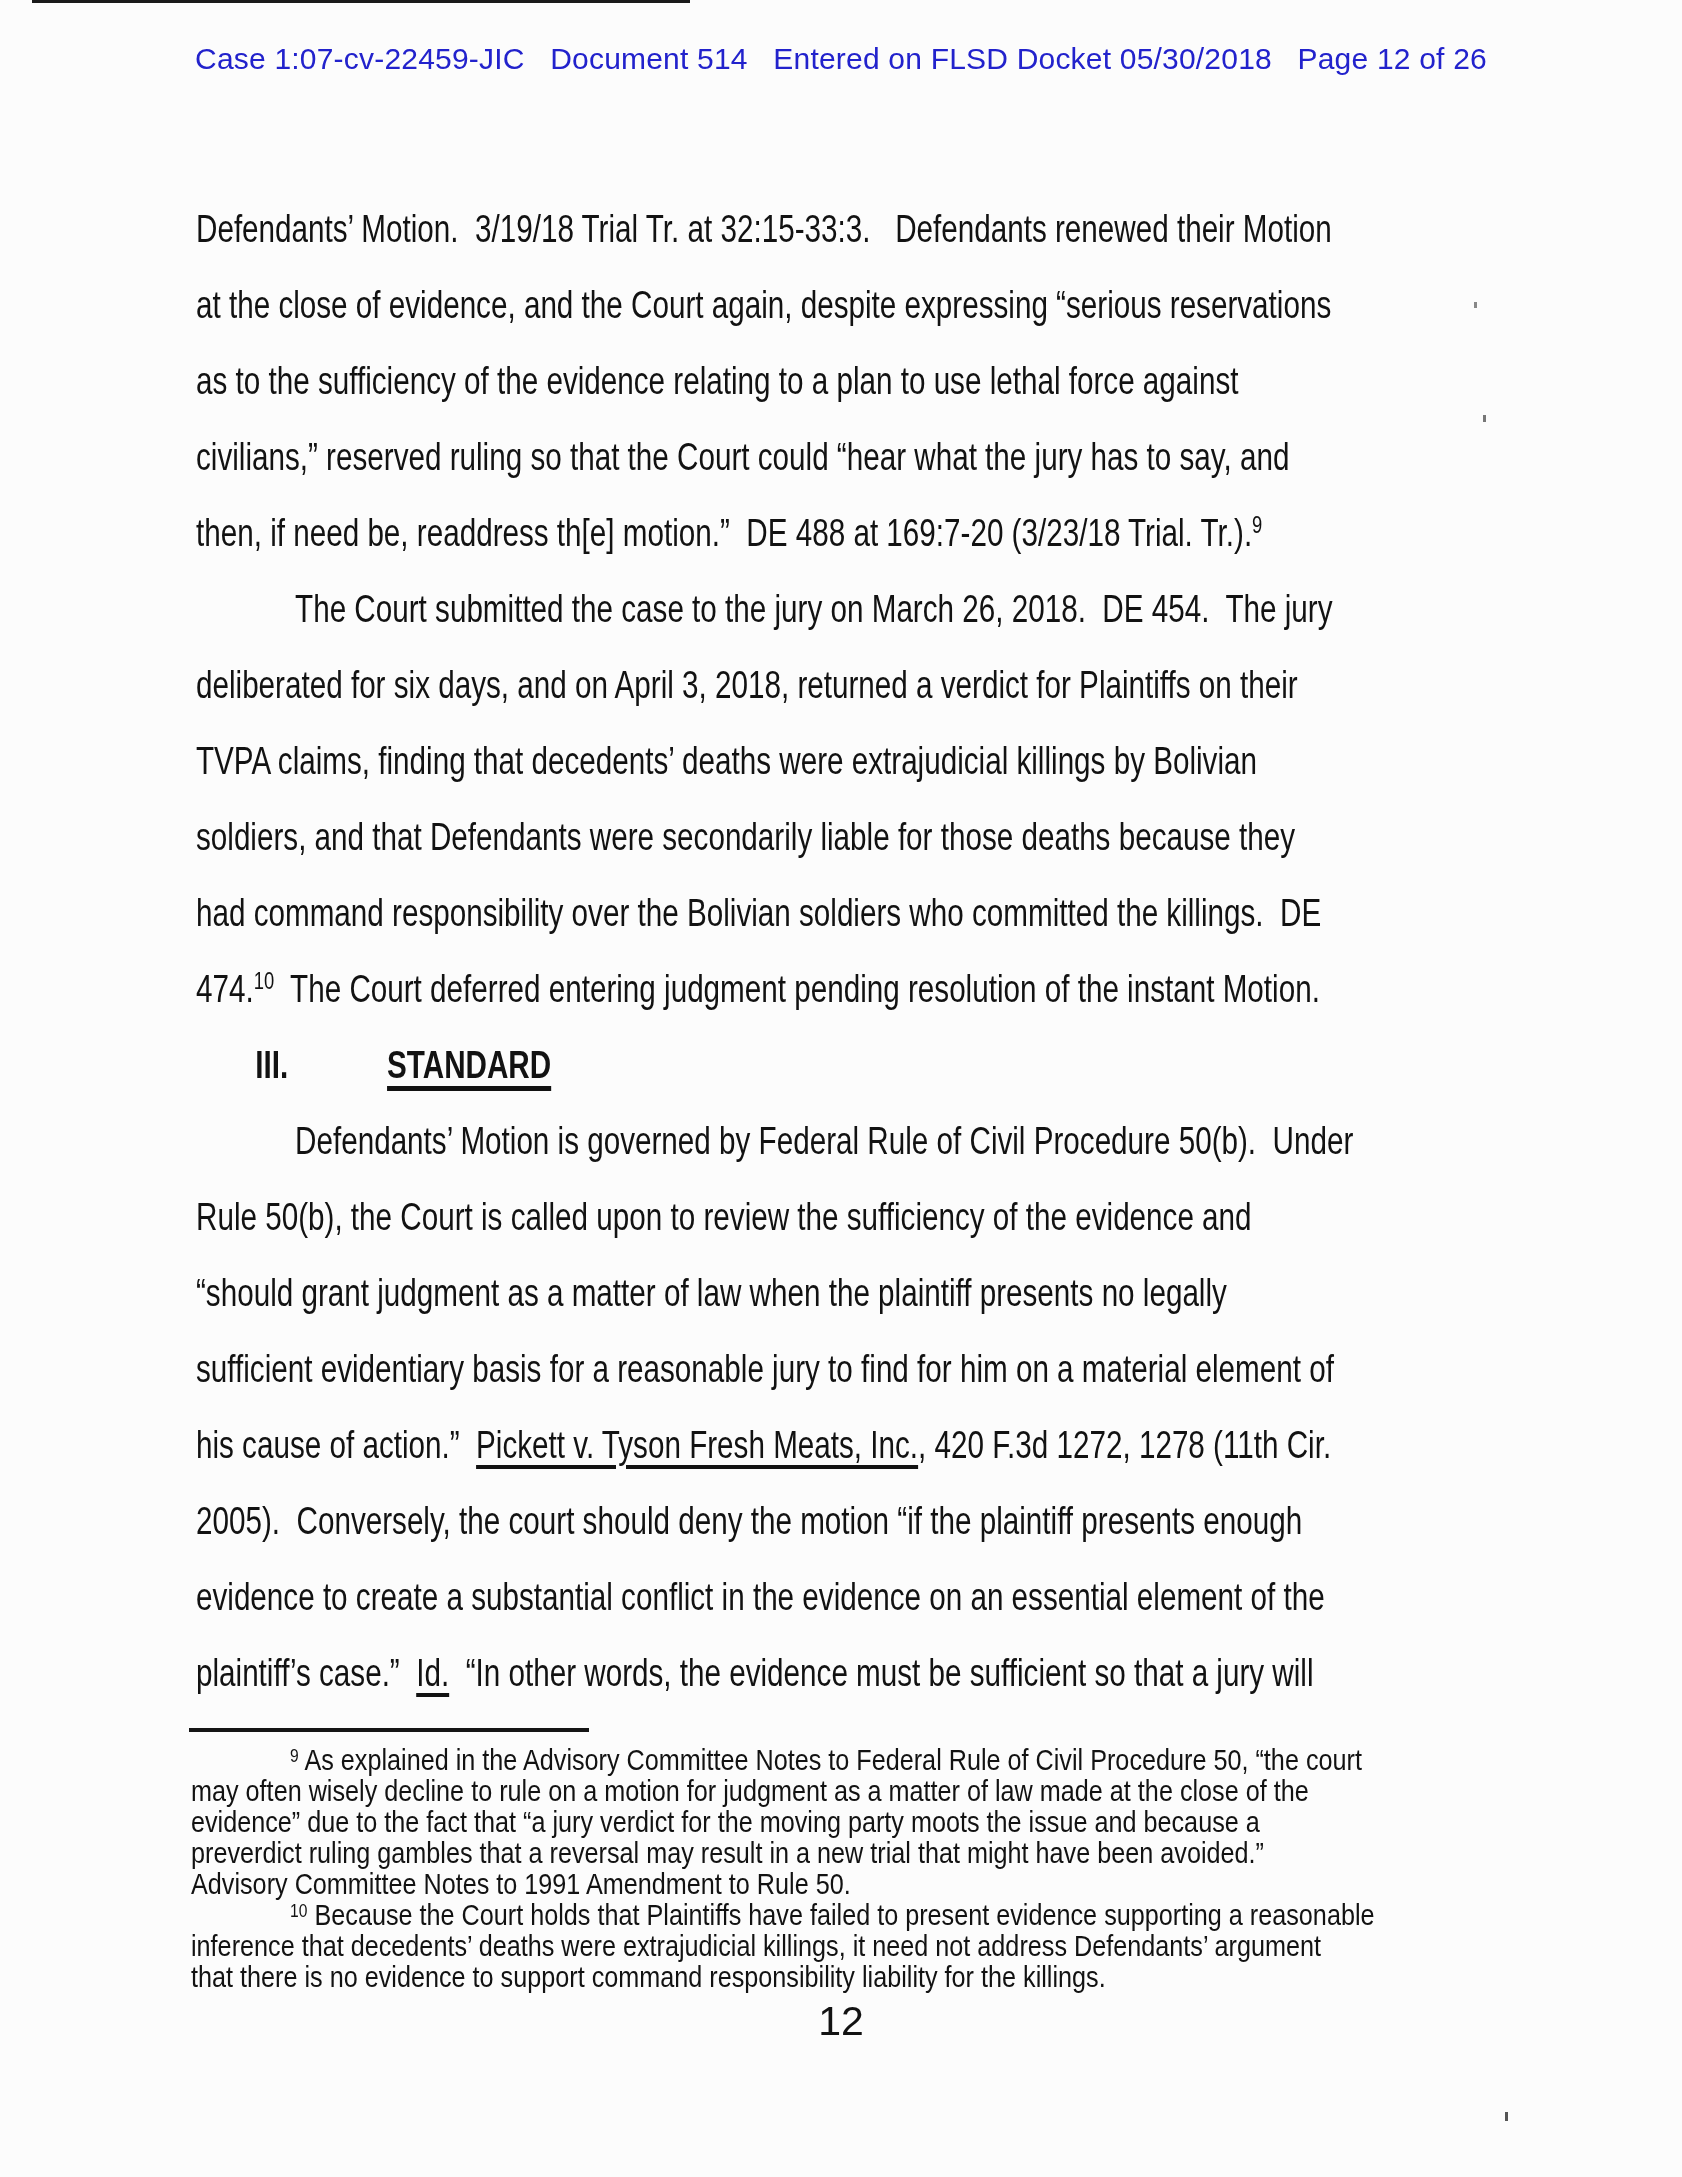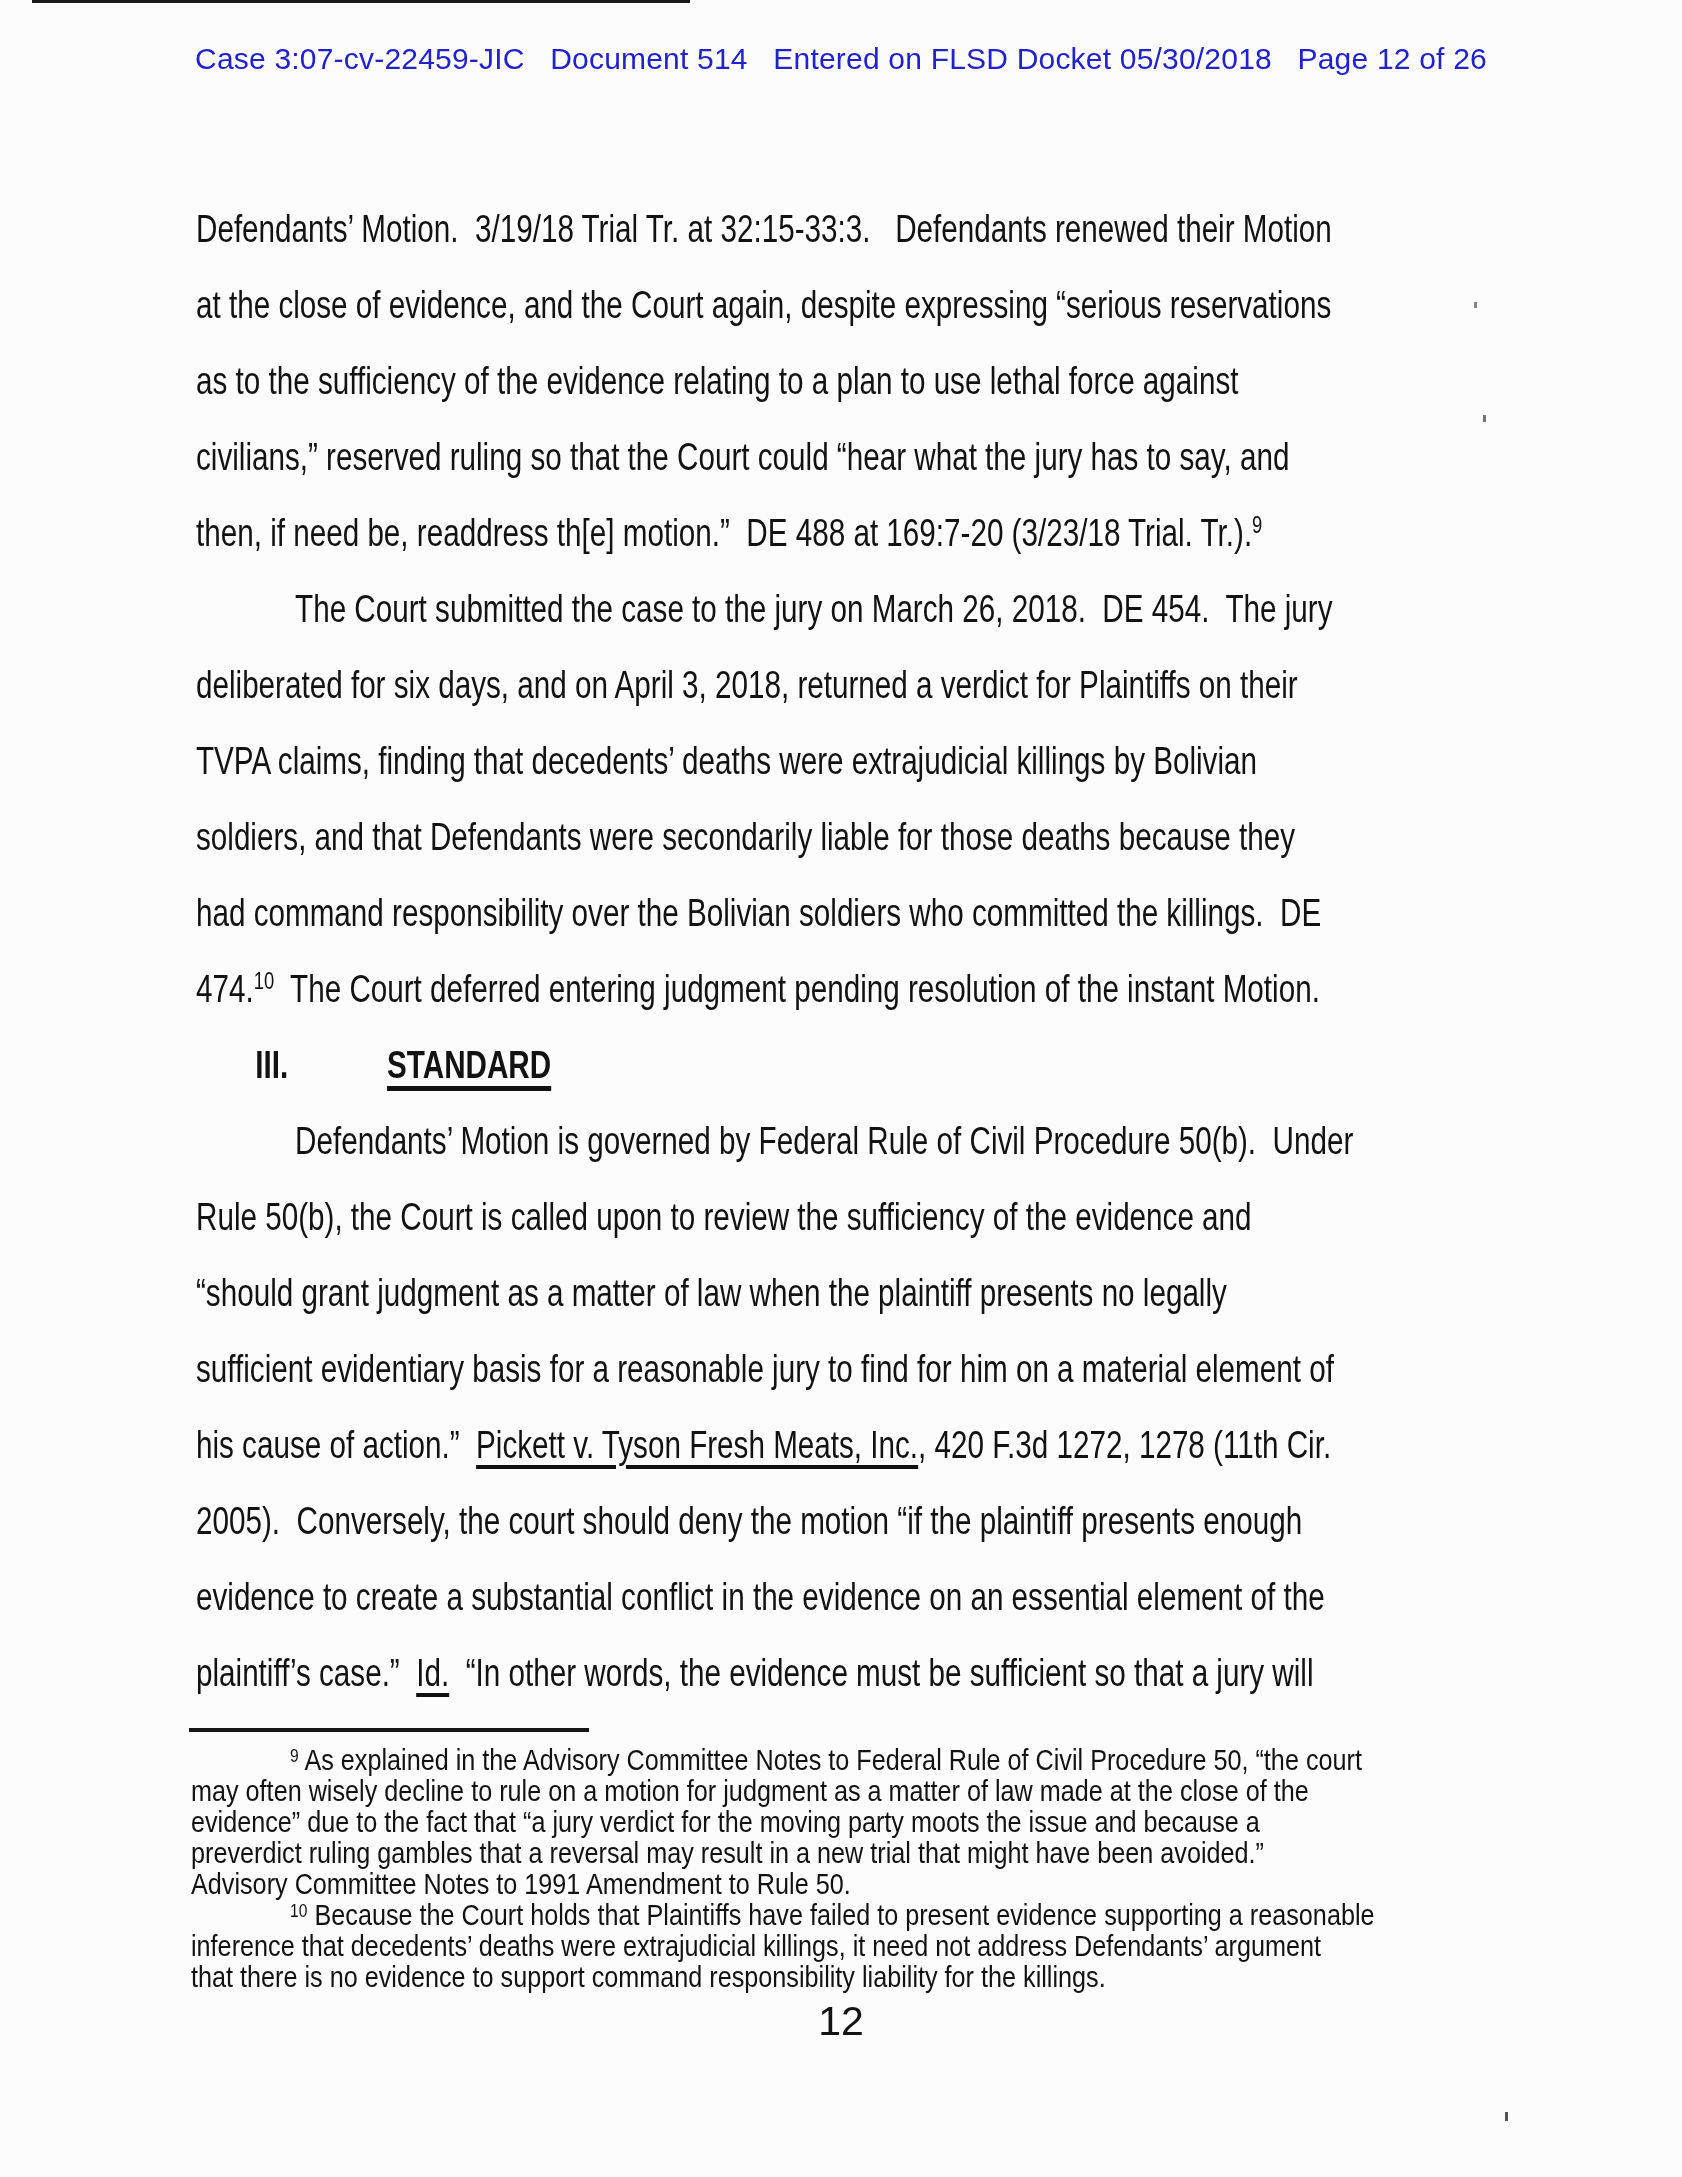--- a/index.html
+++ b/index.html
@@ -57,21 +57,21 @@
   .speck-a{left:1505px;top:2112px;width:3px;height:9px;}
   .speck-b{left:1483px;top:415px;width:3px;height:7px;background:#777;}
   .speck-c{left:1474px;top:302px;width:3px;height:6px;background:#888;}
 </style>
 </head>
 <body>
 
 <div class="page" style="background: rgb(252, 252, 252); color: rgb(18, 18, 18);">
   <div class="top-artifact"></div>
 
-  <div class="ecf-header" style="color: rgb(34, 34, 204);">Case 3:07-cv-22459-JIC   Document 514   Entered on FLSD Docket 05/30/2018   Page 12 of 26</div>
+  <div class="ecf-header" style="color: rgb(34, 34, 204);">Case 1:07-cv-22459-JIC   Document 514   Entered on FLSD Docket 05/30/2018   Page 12 of 26</div>
 
   <div class="doc-body"><div class="line"><span class="seg">Defendants’ Motion.  3/19/18 Trial Tr. at 32:15-33:3.   Defendants renewed their Motion</span></div><div class="line"><span class="seg">at the close of evidence, and the Court again, despite expressing “serious reservations</span></div><div class="line"><span class="seg">as to the sufficiency of the evidence relating to a plan to use lethal force against</span></div><div class="line"><span class="seg">civilians,” reserved ruling so that the Court could “hear what the jury has to say, and</span></div><div class="line"><span class="seg">then, if need be, readdress th[e] motion.”  DE 488 at 169:7-20 (3/23/18 Trial. Tr.).</span><span class="seg sup">9</span></div><div class="line"><span class="ind ind-p"></span><span class="seg">The Court submitted the case to the jury on March 26, 2018.  DE 454.  The jury</span></div><div class="line"><span class="seg">deliberated for six days, and on April 3, 2018, returned a verdict for Plaintiffs on their</span></div><div class="line"><span class="seg">TVPA claims, finding that decedents’ deaths were extrajudicial killings by Bolivian</span></div><div class="line"><span class="seg">soldiers, and that Defendants were secondarily liable for those deaths because they</span></div><div class="line"><span class="seg">had command responsibility over the Bolivian soldiers who committed the killings.  DE</span></div><div class="line"><span class="seg">474.</span><span class="seg sup">10</span><span class="seg">  The Court deferred entering judgment pending resolution of the instant Motion.</span></div><div class="line"><span class="ind ind-h"></span><span class="seg b">III.</span><span class="seg">            </span><span class="seg u b">STANDARD</span></div><div class="line"><span class="ind ind-p"></span><span class="seg">Defendants’ Motion is governed by Federal Rule of Civil Procedure 50(b).  Under</span></div><div class="line"><span class="seg">Rule 50(b), the Court is called upon to review the sufficiency of the evidence and</span></div><div class="line"><span class="seg">“should grant judgment as a matter of law when the plaintiff presents no legally</span></div><div class="line"><span class="seg">sufficient evidentiary basis for a reasonable jury to find for him on a material element of</span></div><div class="line"><span class="seg">his cause of action.”  </span><span class="seg u">Pickett v. Tyson Fresh Meats, Inc.</span><span class="seg">, 420 F.3d 1272, 1278 (11th Cir.</span></div><div class="line"><span class="seg">2005).  Conversely, the court should deny the motion “if the plaintiff presents enough</span></div><div class="line"><span class="seg">evidence to create a substantial conflict in the evidence on an essential element of the</span></div><div class="line"><span class="seg">plaintiff’s case.”  </span><span class="seg u">Id.</span><span class="seg">  “In other words, the evidence must be sufficient so that a jury will</span></div></div>
 
   <div class="fn-sep"></div>
 
   <div class="footnotes"><div class="line"><span class="ind ind-fn"></span><span class="seg sup">9</span><span class="seg"> As explained in the Advisory Committee Notes to Federal Rule of Civil Procedure 50, “the court</span></div><div class="line"><span class="seg">may often wisely decline to rule on a motion for judgment as a matter of law made at the close of the</span></div><div class="line"><span class="seg">evidence” due to the fact that “a jury verdict for the moving party moots the issue and because a</span></div><div class="line"><span class="seg">preverdict ruling gambles that a reversal may result in a new trial that might have been avoided.”</span></div><div class="line"><span class="seg">Advisory Committee Notes to 1991 Amendment to Rule 50.</span></div><div class="line"><span class="ind ind-fn"></span><span class="seg sup">10</span><span class="seg"> Because the Court holds that Plaintiffs have failed to present evidence supporting a reasonable</span></div><div class="line"><span class="seg">inference that decedents’ deaths were extrajudicial killings, it need not address Defendants’ argument</span></div><div class="line"><span class="seg">that there is no evidence to support command responsibility liability for the killings.</span></div></div>
 
   <div class="page-number">12</div>
 
   <div class="speck speck-a"></div>

